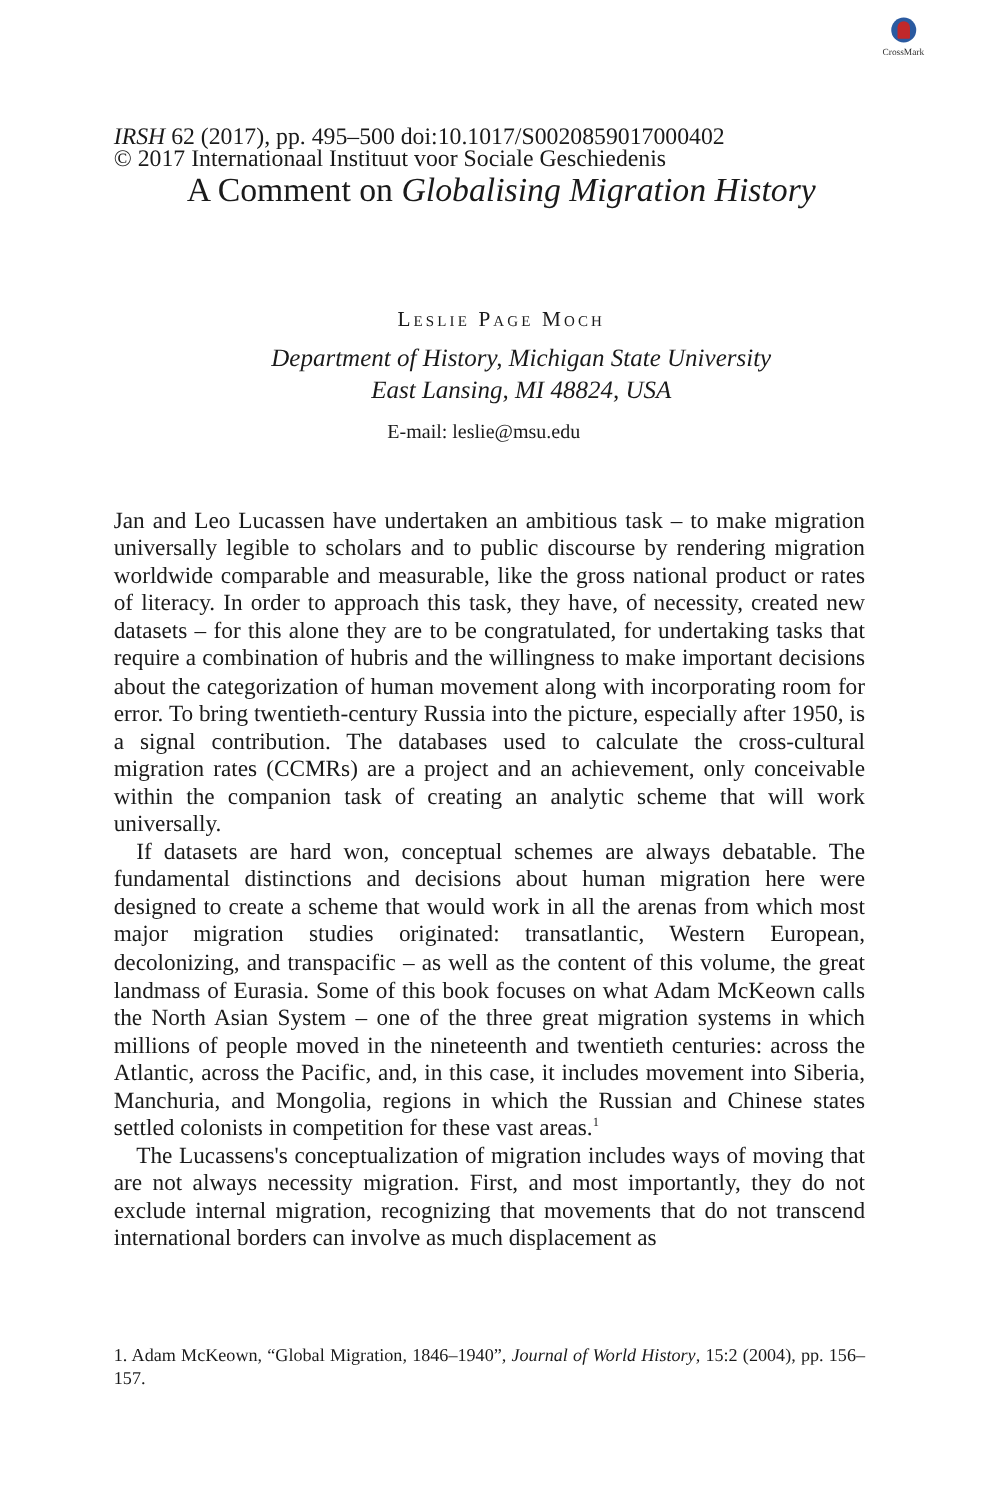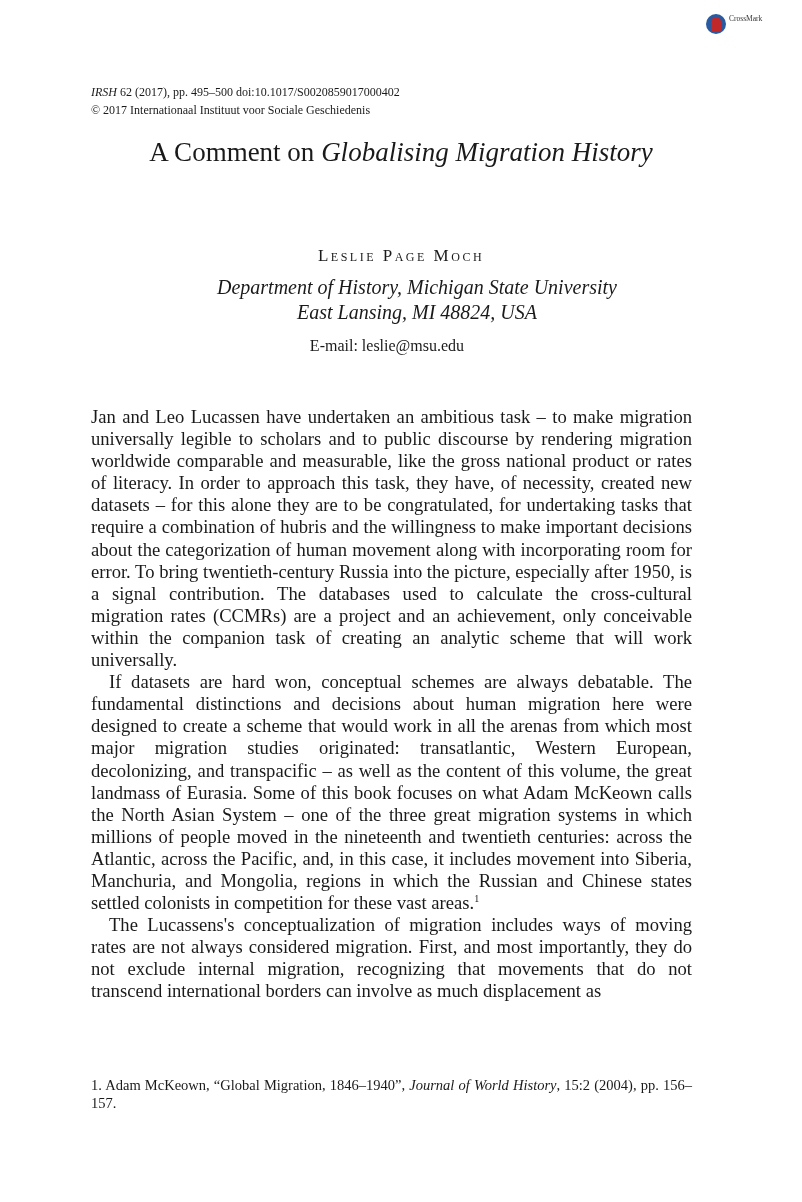--- a/index.html
+++ b/index.html
@@ -1,23 +1,23 @@
 <!DOCTYPE html>
 <html><head>
 <meta charset="utf-8">
 <style>
   html, body { margin:0; padding:0; background:#ffffff; }
   body { width:802px; height:1202px; position:relative; overflow:hidden;
          font-family:"Liberation Serif","DejaVu Serif",serif; color:#1a1a1a; }
-  .crossmark { position:absolute; left:706px; top:14px; display:flex; align-items:flex-start; gap:3px; cursor:pointer; }
+  .crossmark { position:absolute; left:706px; top:14px; display:flex; align-items:center; gap:3px; cursor:pointer;flex-direction:column; }
   .cm-circle { width:20px; height:20px; border-radius:50%; background:#2a5aa0; position:relative; }
   .cm-circle::after { content:""; position:absolute; left:5px; top:3px; width:10px; height:14px;
          background:#c0282a; border-radius:5px 5px 1px 1px; }
   .cm-label { font-size:7.5px; color:#333; }
-  .header { position:absolute; left:91px; top:83px; font-size:12px; line-height:18px; }
+  .header { position:absolute; left:91px; top:101px; font-size:19px; line-height:18px; }
   .header i { font-style:italic; }
   .title { position:absolute; left:0; width:802px; top:137px; text-align:center;
            font-size:27px; line-height:31px; }
   .author { position:absolute; left:0; width:802px; top:246px; text-align:center;
             font-size:17px; letter-spacing:2.5px; font-variant:small-caps; }
   .affil { position:absolute; left:16px; width:802px; top:275px; text-align:center;
            font-style:italic; font-size:20px; line-height:25px; }
   .email { position:absolute; left:0; width:774px; top:337px; text-align:center; font-size:16px; }
   .body { position:absolute; left:91px; top:406px; width:601px; font-size:18.6px; line-height:22.1px;
           text-align:justify; }
@@ -47,16 +47,16 @@
 <div class="author">Leslie Page Moch</div>
 <div class="affil">
   <div>Department of History, Michigan State University</div>
   <div>East Lansing, MI 48824, USA</div>
 </div>
 <div class="email">E-mail: leslie@msu.edu</div>
 
 <div class="body">
   <p>Jan and Leo Lucassen have undertaken an ambitious task – to make migration universally legible to scholars and to public discourse by rendering migration worldwide comparable and measurable, like the gross national product or rates of literacy. In order to approach this task, they have, of necessity, created new datasets – for this alone they are to be congratulated, for undertaking tasks that require a combination of hubris and the willingness to make important decisions about the categorization of human movement along with incorporating room for error. To bring twentieth-century Russia into the picture, especially after 1950, is a signal contribution. The databases used to calculate the cross-cultural migration rates (CCMRs) are a project and an achievement, only conceivable within the companion task of creating an analytic scheme that will work universally.</p>
   <p><span>If datasets are hard won, conceptual schemes are always debatable. The fundamental distinctions and decisions about human migration here were designed to create a scheme that would work in all the arenas from which most major migration studies originated: transatlantic, Western European, decolonizing, and transpacific – as well as the content of this volume, the great landmass of Eurasia. Some of this book focuses on what Adam McKeown calls the North Asian System – one of the three great migration systems in which millions of people moved in the nineteenth and twentieth centuries: across the Atlantic, across the Pacific, and, in this case, it includes movement into Siberia, Manchuria, and Mongolia, regions in which the Russian and Chinese states settled colonists in competition for these vast areas.</span><sup>1</sup></p>
-  <p>The Lucassens's conceptualization of migration includes ways of moving rates are not always considered migration. First, and most importantly, they do not exclude internal migration, recognizing that movements that do not transcend international borders can involve as much displacement as</p>
+  <p>The Lucassens's conceptualization of migration includes ways of moving that are not always necessity migration. First, and most importantly, they do not exclude internal migration, recognizing that movements that do not transcend international borders can involve as much displacement as</p>
 </div>
 
 <div class="footnote"><span>1. Adam McKeown, “Global Migration, 1846–1940”, </span><i>Journal of World History</i><span>, 15:2 (2004), pp. 156–157.</span></div>
 
 </body></html>

